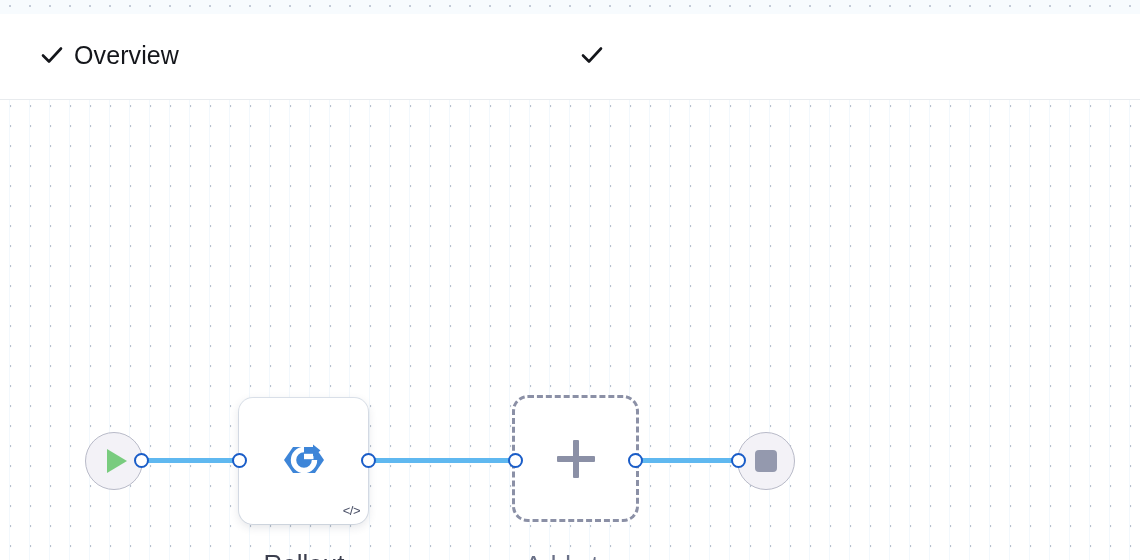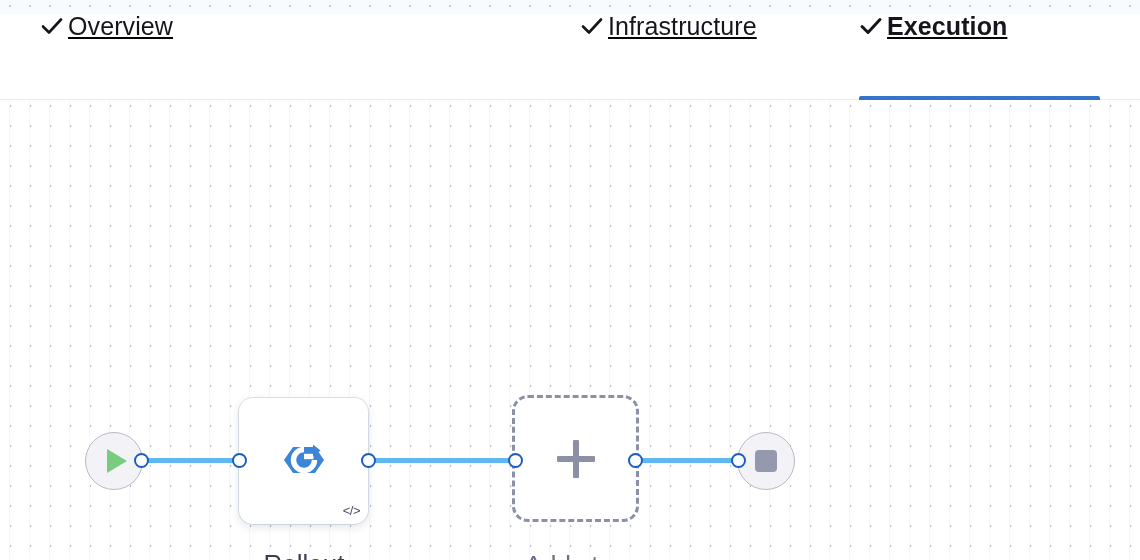--- a/index.html
+++ b/index.html
@@ -36,26 +36,25 @@
     left: 0; top: 14px;
     width: 1140px; height: 86px;
     background: #ffffff;
     border-bottom: 1px solid #e8ebee;
   }
   .tab {
     position: absolute;
     top: 0;
     height: 86px;
     display: flex;
-    align-items: flex-start;
-    gap: 4px;
+    align-items: center;
+    gap: 10px;
     padding: 0 0 4px 0;
     cursor: pointer;
     user-select: none;
-    text-decoration: underline;
   }
   .tab .check {
     width: 24px; height: 24px;
     display: block;
     flex: 0 0 auto;
   }
   .tab .check svg { display: block; }
   .tab .tab-label {
     font-size: 25px;
     line-height: 1;
@@ -239,33 +238,23 @@
       <span class="underline"></span>
     </div>
 
 
     <div class="tab" id="tab-2">
       <span class="check">
         <svg viewBox="0 0 24 24" width="24" height="24">
           <path d="M3 12.5 L9 18.5 L21 5.5" fill="none" stroke="#14161b" stroke-width="2.6" stroke-linecap="round" stroke-linejoin="round"></path>
         </svg>
       </span>
-      <span class="tab-label">Infrastructure</span>
       <span class="underline"></span>
     </div>
 
-    <div class="tab active" id="tab-3">
-      <span class="check">
-        <svg viewBox="0 0 24 24" width="24" height="24">
-          <path d="M3 12.5 L9 18.5 L21 5.5" fill="none" stroke="#14161b" stroke-width="3" stroke-linecap="round" stroke-linejoin="round"></path>
-        </svg>
-      </span>
-      <span class="tab-label">Execution</span>
-      <span class="underline"></span>
-    </div>
 
   </div>
 
   <div class="canvas">
 
     <div class="edge" id="edge-1"></div>
     <div class="edge" id="edge-2"></div>
     <div class="edge" id="edge-3"></div>
 
     <div class="circle-node" id="node-start">

